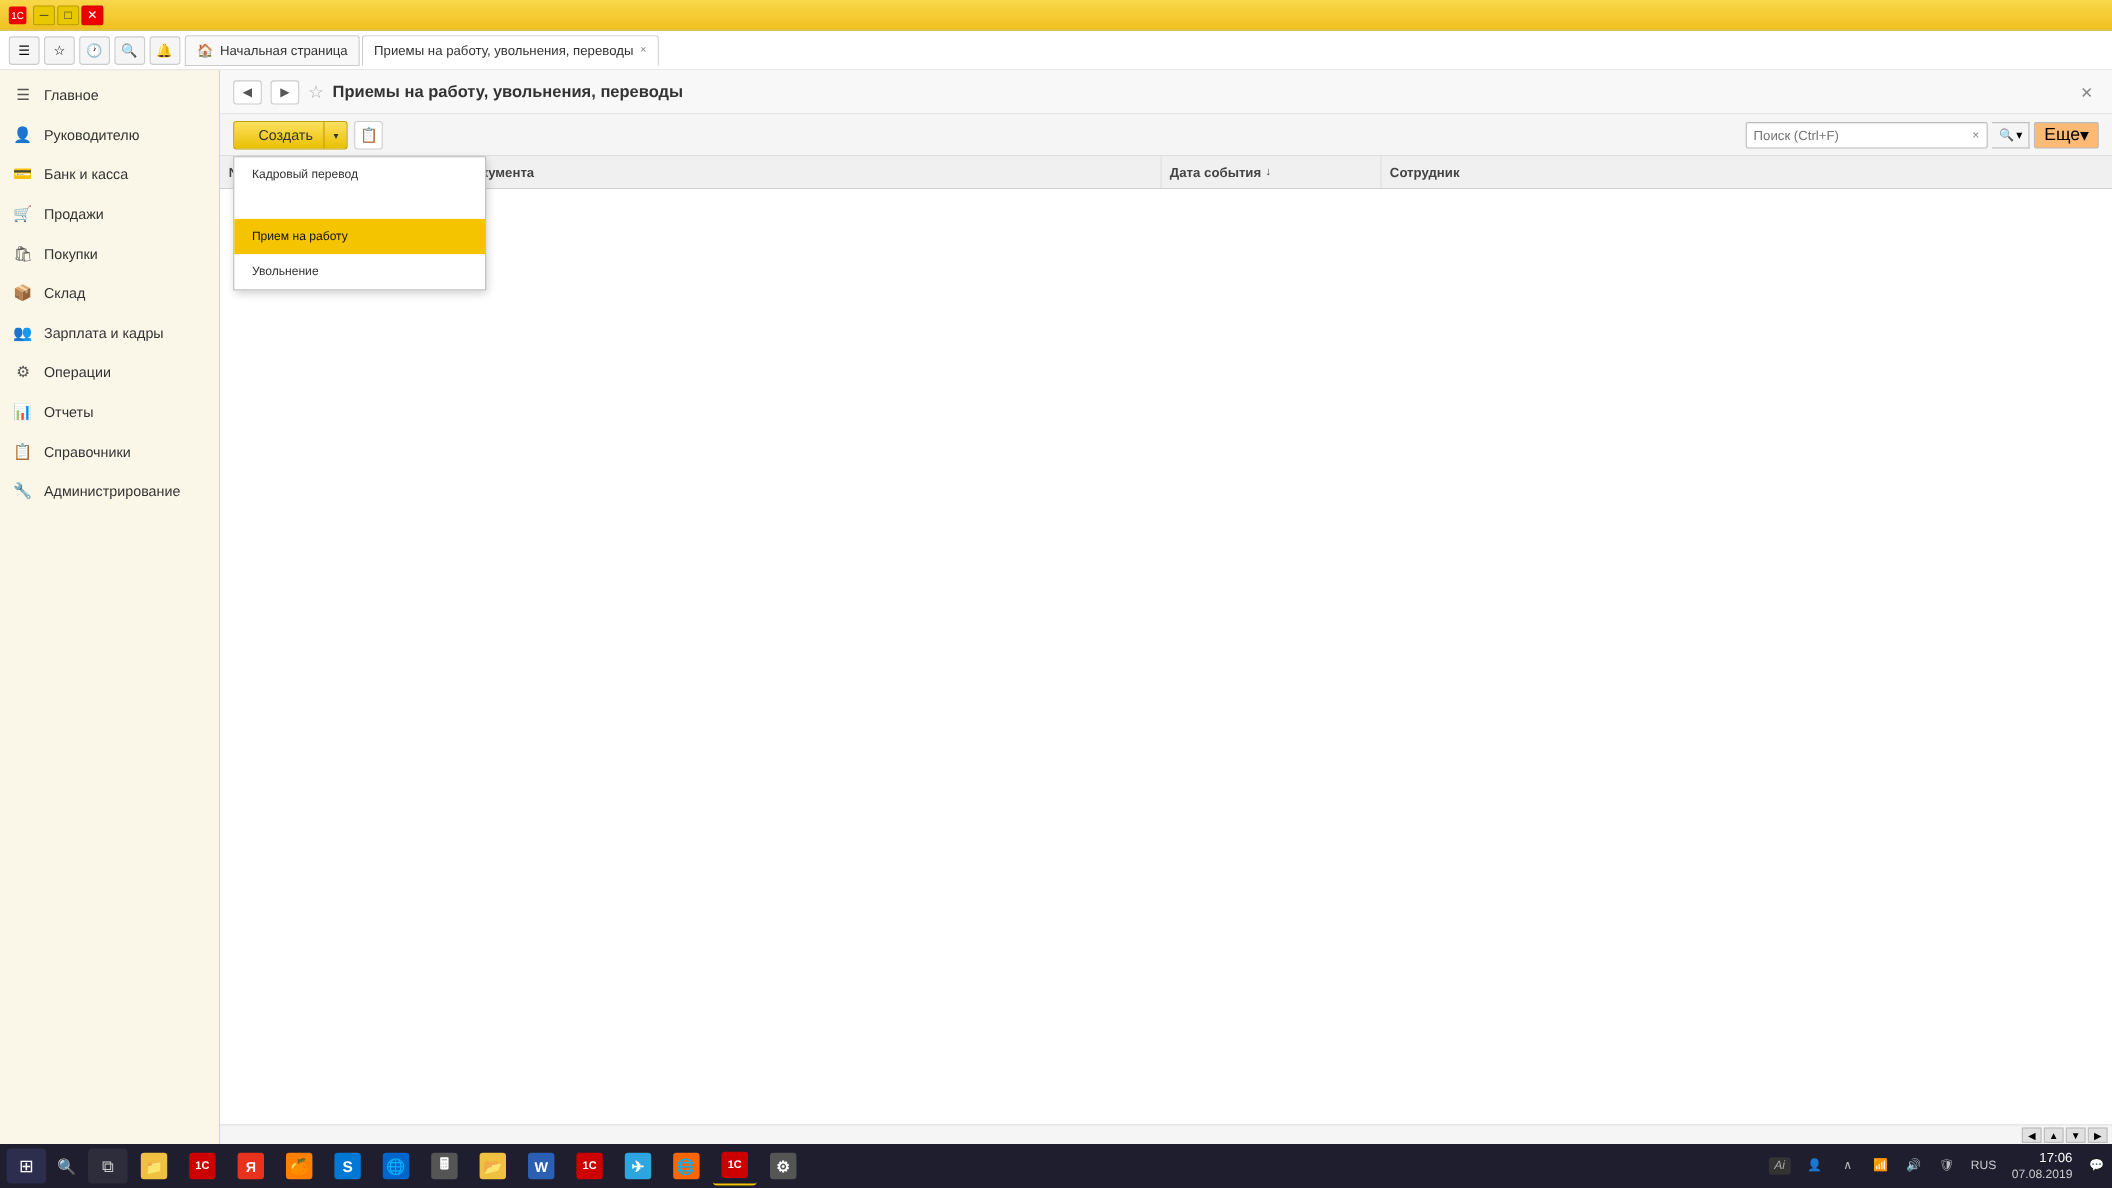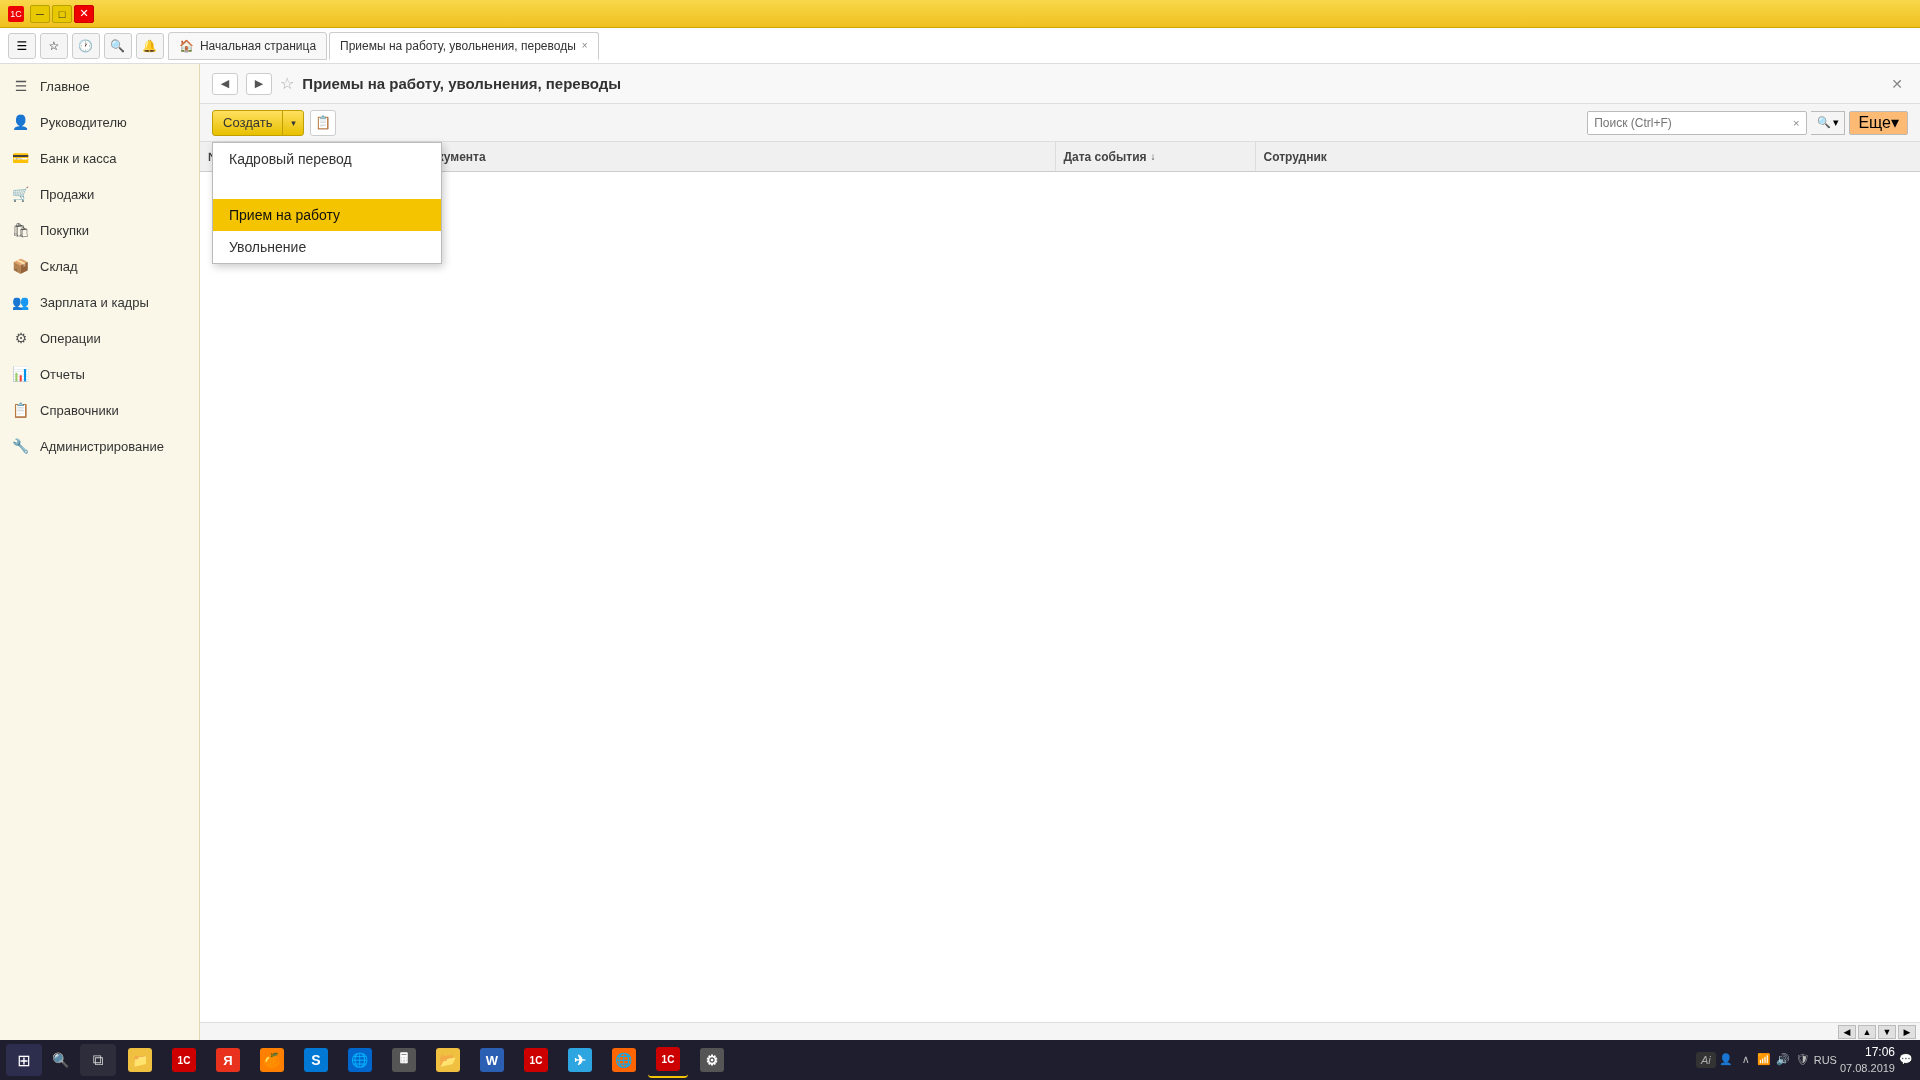--- a/index.html
+++ b/index.html
@@ -179,20 +179,21 @@
       position: relative;
     }
     .create-btn-group {
       display: flex;
       align-items: center;
       height: 26px;
       border: 1px solid #c0a000;
       border-radius: 3px;
       background: linear-gradient(to bottom, #ffe060, #e8c000);
       cursor: pointer;
+      padding-left: 12px;
     }
     .create-btn-main {
       padding: 0 10px;
       height: 100%;
       display: flex;
       align-items: center;
       font-size: 13px;
       font-weight: 500;
       color: #333;
       border-right: 1px solid #c0a000;
@@ -304,21 +305,21 @@
       box-shadow: 2px 3px 8px rgba(0,0,0,0.2);
       z-index: 100;
       width: 230px;
     }
     .dropdown-item {
       height: 32px;
       display: flex;
       align-items: center;
       padding: 0 16px;
       cursor: pointer;
-      font-size: 14px;
+      font-size: 11px;
       color: #333;
       text-align: right;
     }
     .dropdown-item.highlighted {
       background: #f5c400;
       color: #111;
       font-weight: 500;
       margin-top: 24px;
     }
 
@@ -402,21 +403,21 @@
       color: white;
     }
     .taskbar-spacer { flex: 1; }
     .taskbar-clock {
       text-align: right;
       line-height: 1.3;
     }
     .taskbar-tray {
       display: flex;
       align-items: center;
-      gap: 3px;
+      gap: 14px;
       justify-content: flex-end;
     }
     .tray-icon {
       width: 16px; height: 16px;
       display: flex; align-items: center; justify-content: center;
       font-size: 11px;
       color: #bbb;
       cursor: pointer;
     }
 

